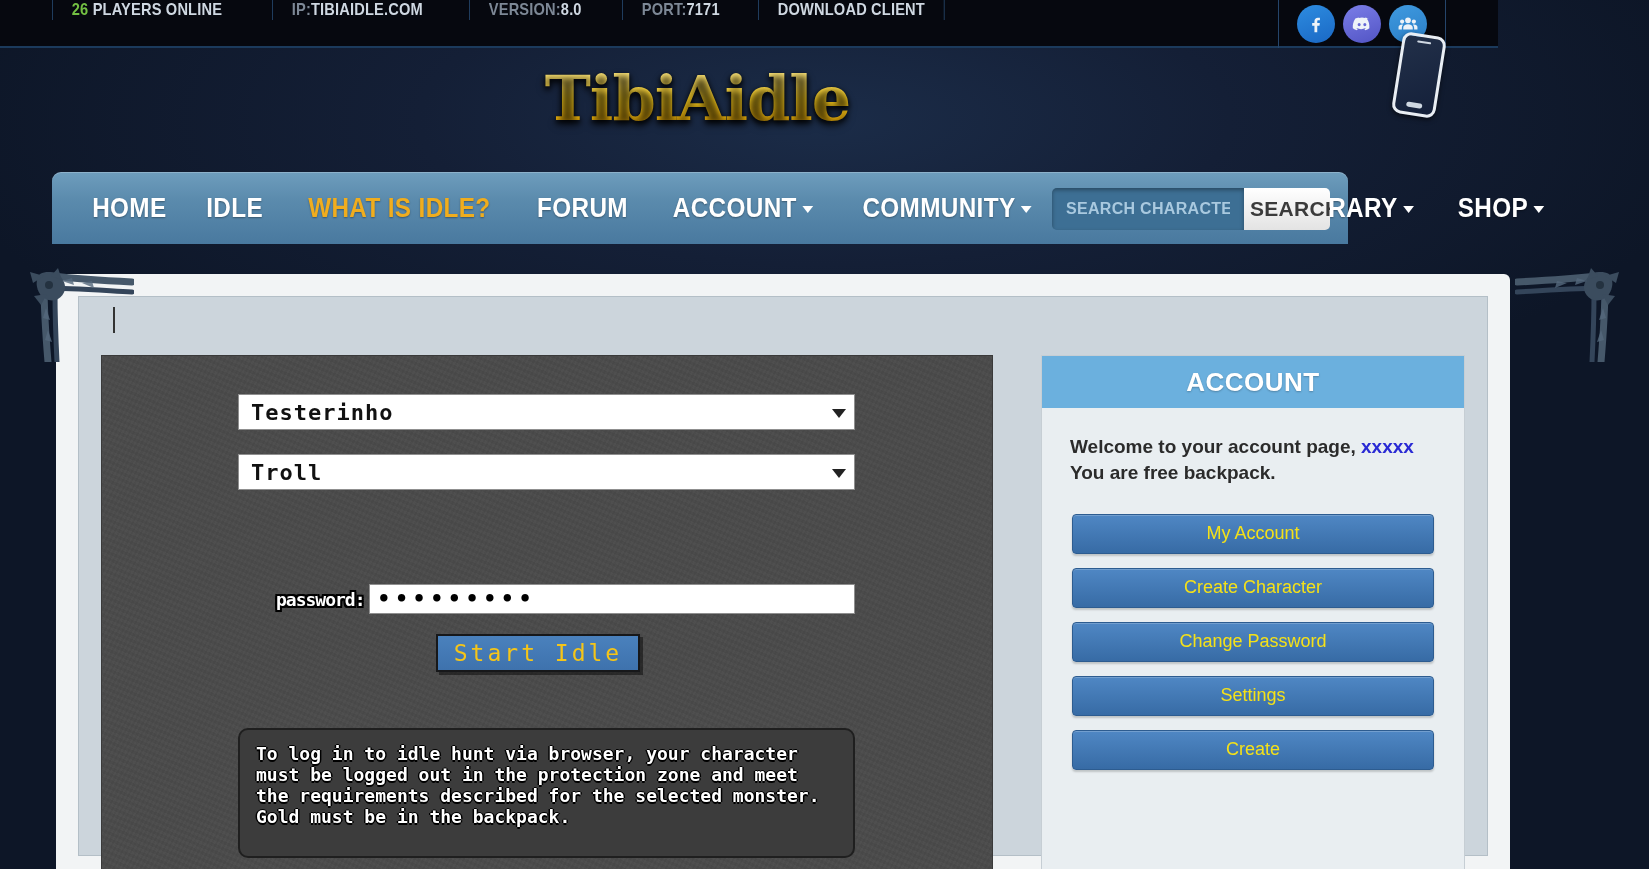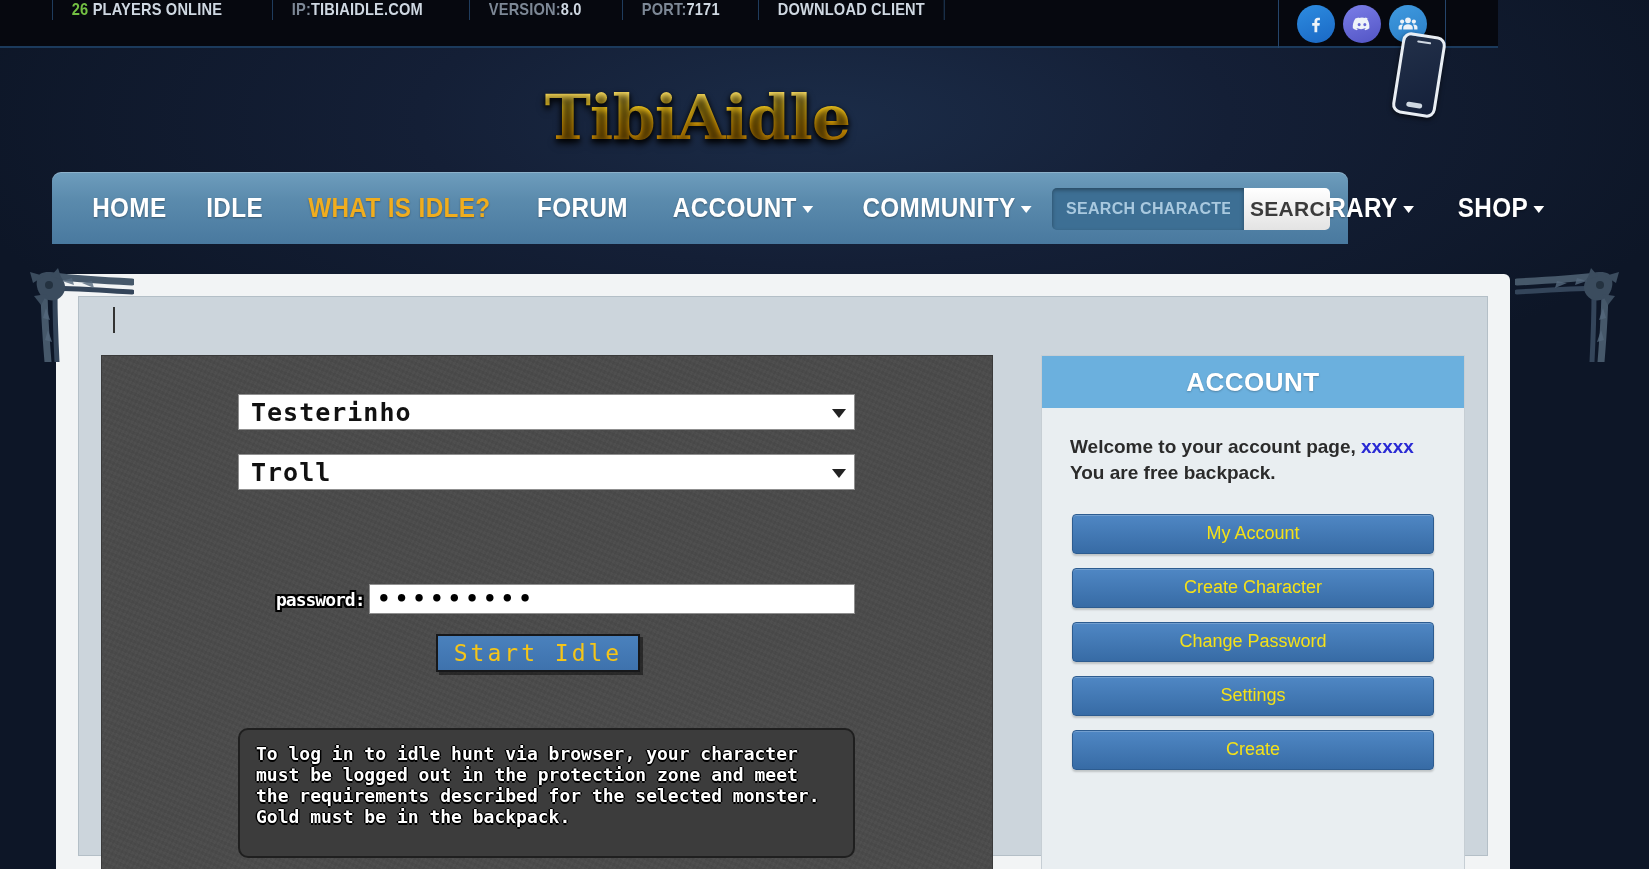--- a/index.html
+++ b/index.html
@@ -69,21 +69,21 @@
     cursor: pointer;
   }
   .ic-fb { background: linear-gradient(160deg,#2d8ce0,#1a68c4); }
   .ic-dc { background: linear-gradient(160deg,#7b7ee8,#5254c4); }
   .ic-gr { background: linear-gradient(160deg,#3f9ae0,#2a7ec6); }
 
   
   .logo-wrap {
     position: absolute; top: 62px; left: 0; width: 1395px;
     height: 110px;
-    display: flex; align-items: center; justify-content: center;
+    display: flex; justify-content: center;
   }
   .logo {
     position: relative;
     font-family: "DejaVu Serif", serif;
     font-size: 62px;
     font-weight: bold;
     letter-spacing: -1px;
     background: linear-gradient(180deg,#fff0a0 0%,#ffd21f 34%,#e8a300 62%,#b87600 100%);
     -webkit-background-clip: text;
     background-clip: text;
@@ -213,21 +213,21 @@
   }
 
   .sel {
     position: absolute;
     left: 136px; width: 617px; height: 36px;
     background: #ffffff;
     border: 1px solid #8f8f8f;
     appearance: none;
     -webkit-appearance: none;
     font-family: "DejaVu Sans Mono", "Liberation Mono", monospace;
-    font-size: 25px; font-weight: bold;
+    font-size: 22px; font-weight: bold;
     color: #111;
     padding: 0 12px;
     letter-spacing: 1px;
     cursor: pointer;
   }
   .sel-arrow {
     position: absolute;
     width: 14px; height: 9px;
     background: #222;
     clip-path: polygon(0 0, 100% 0, 50% 100%);

